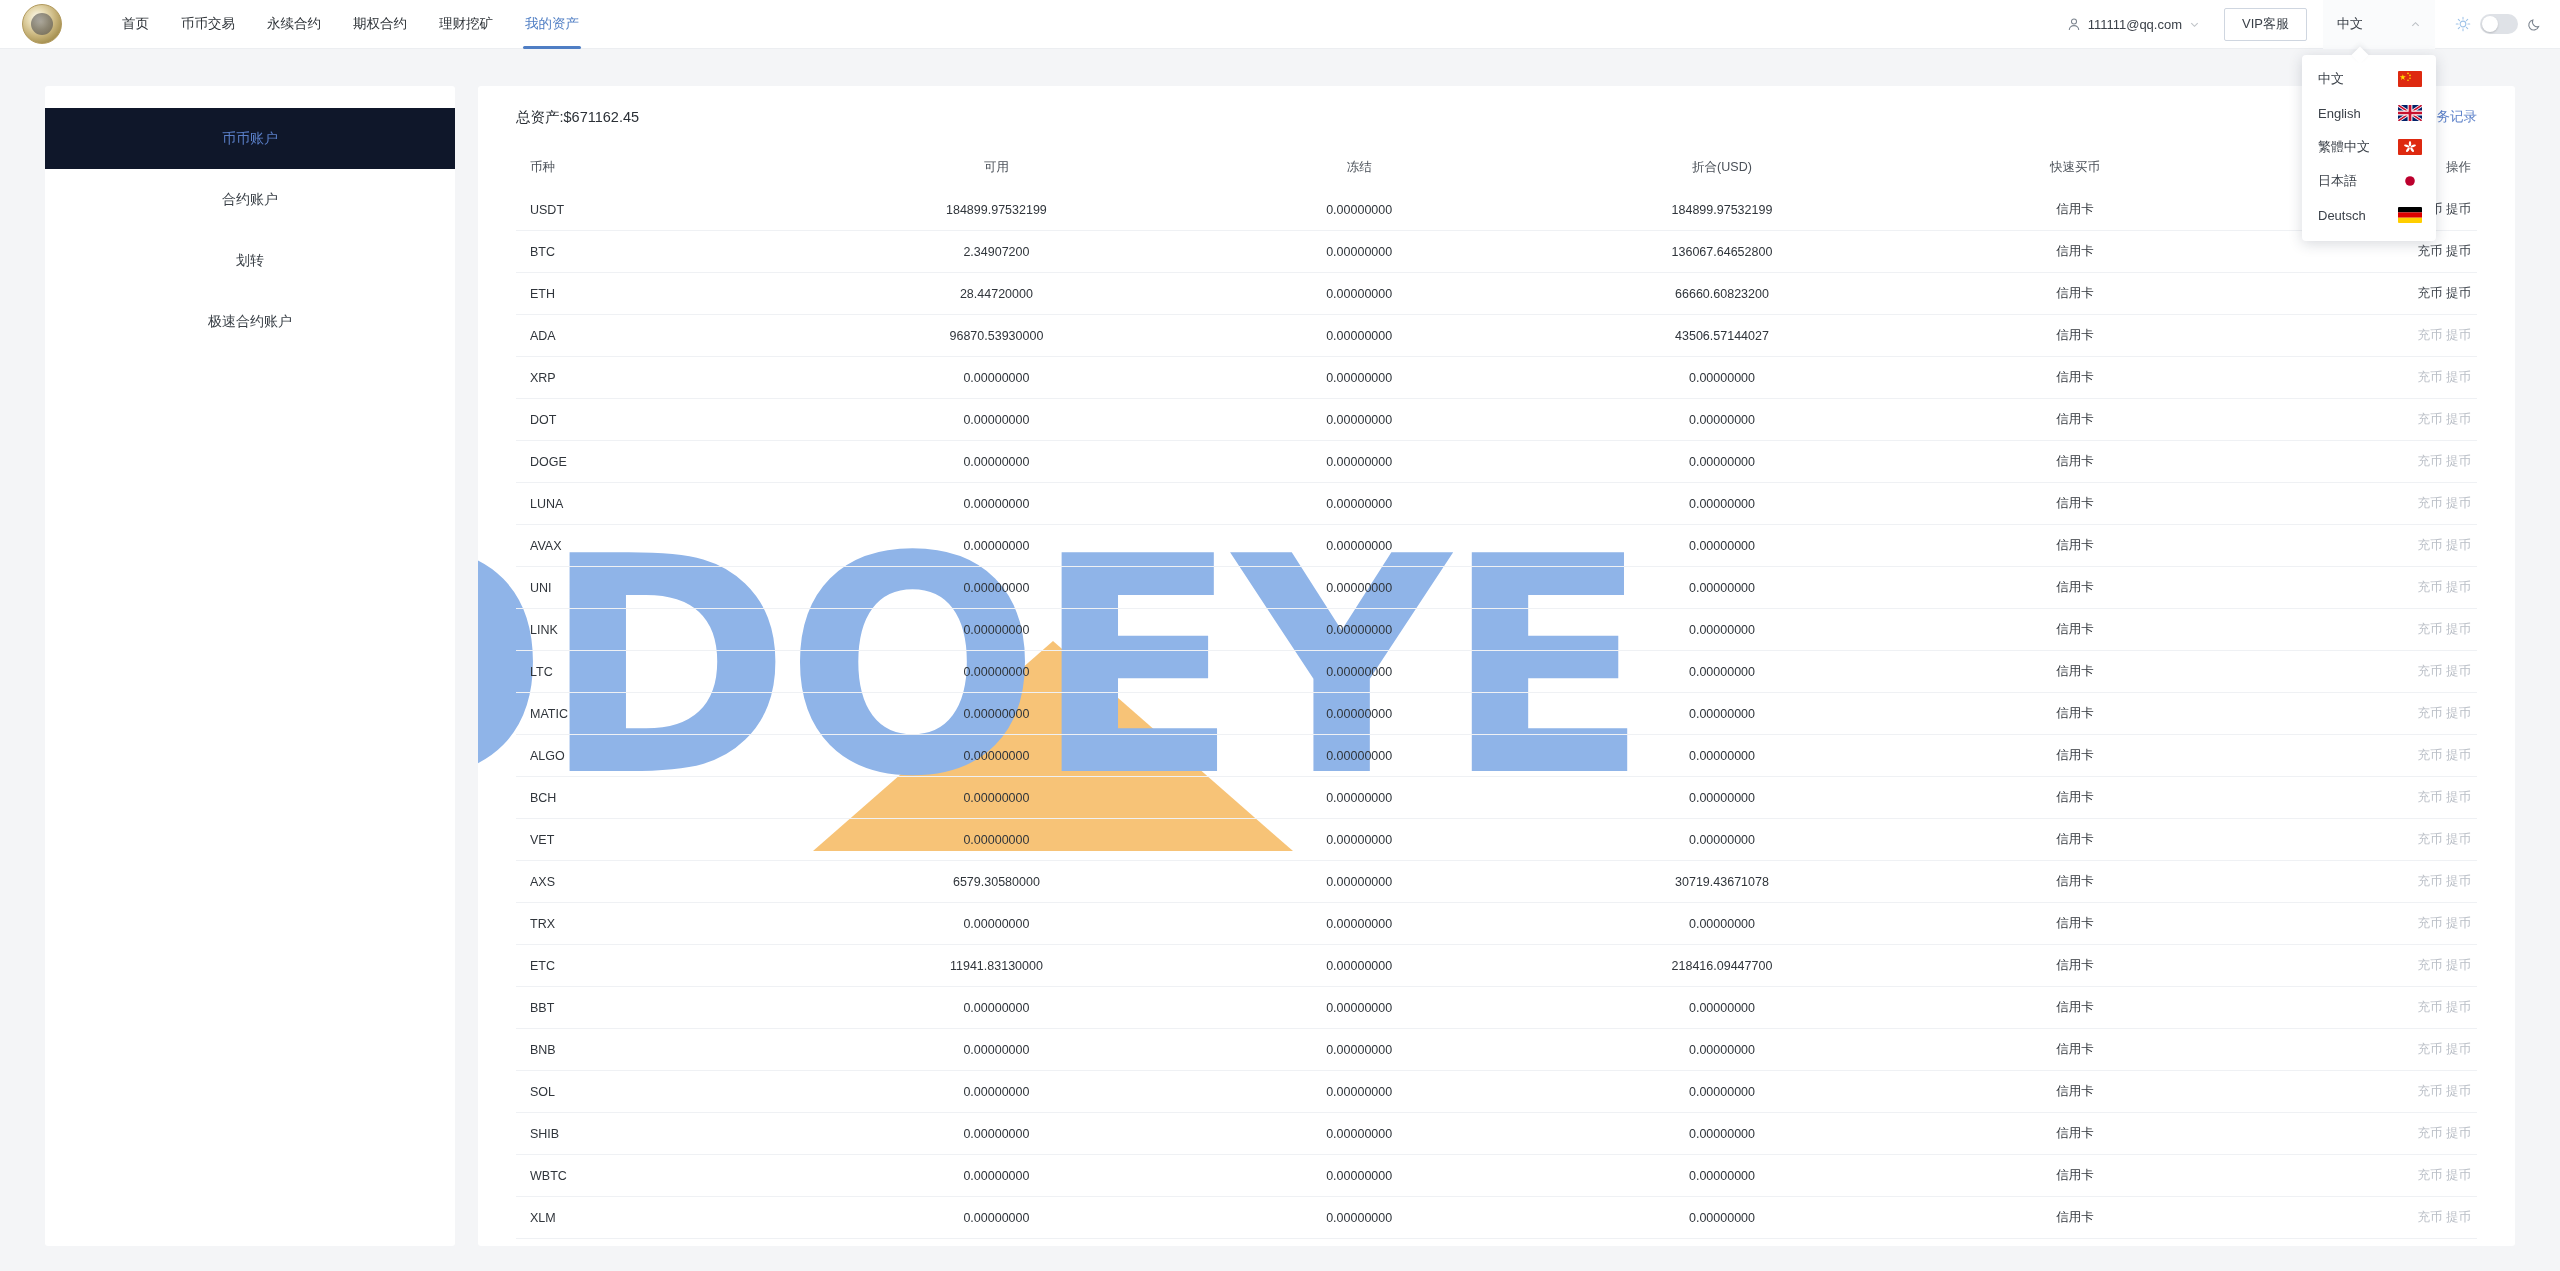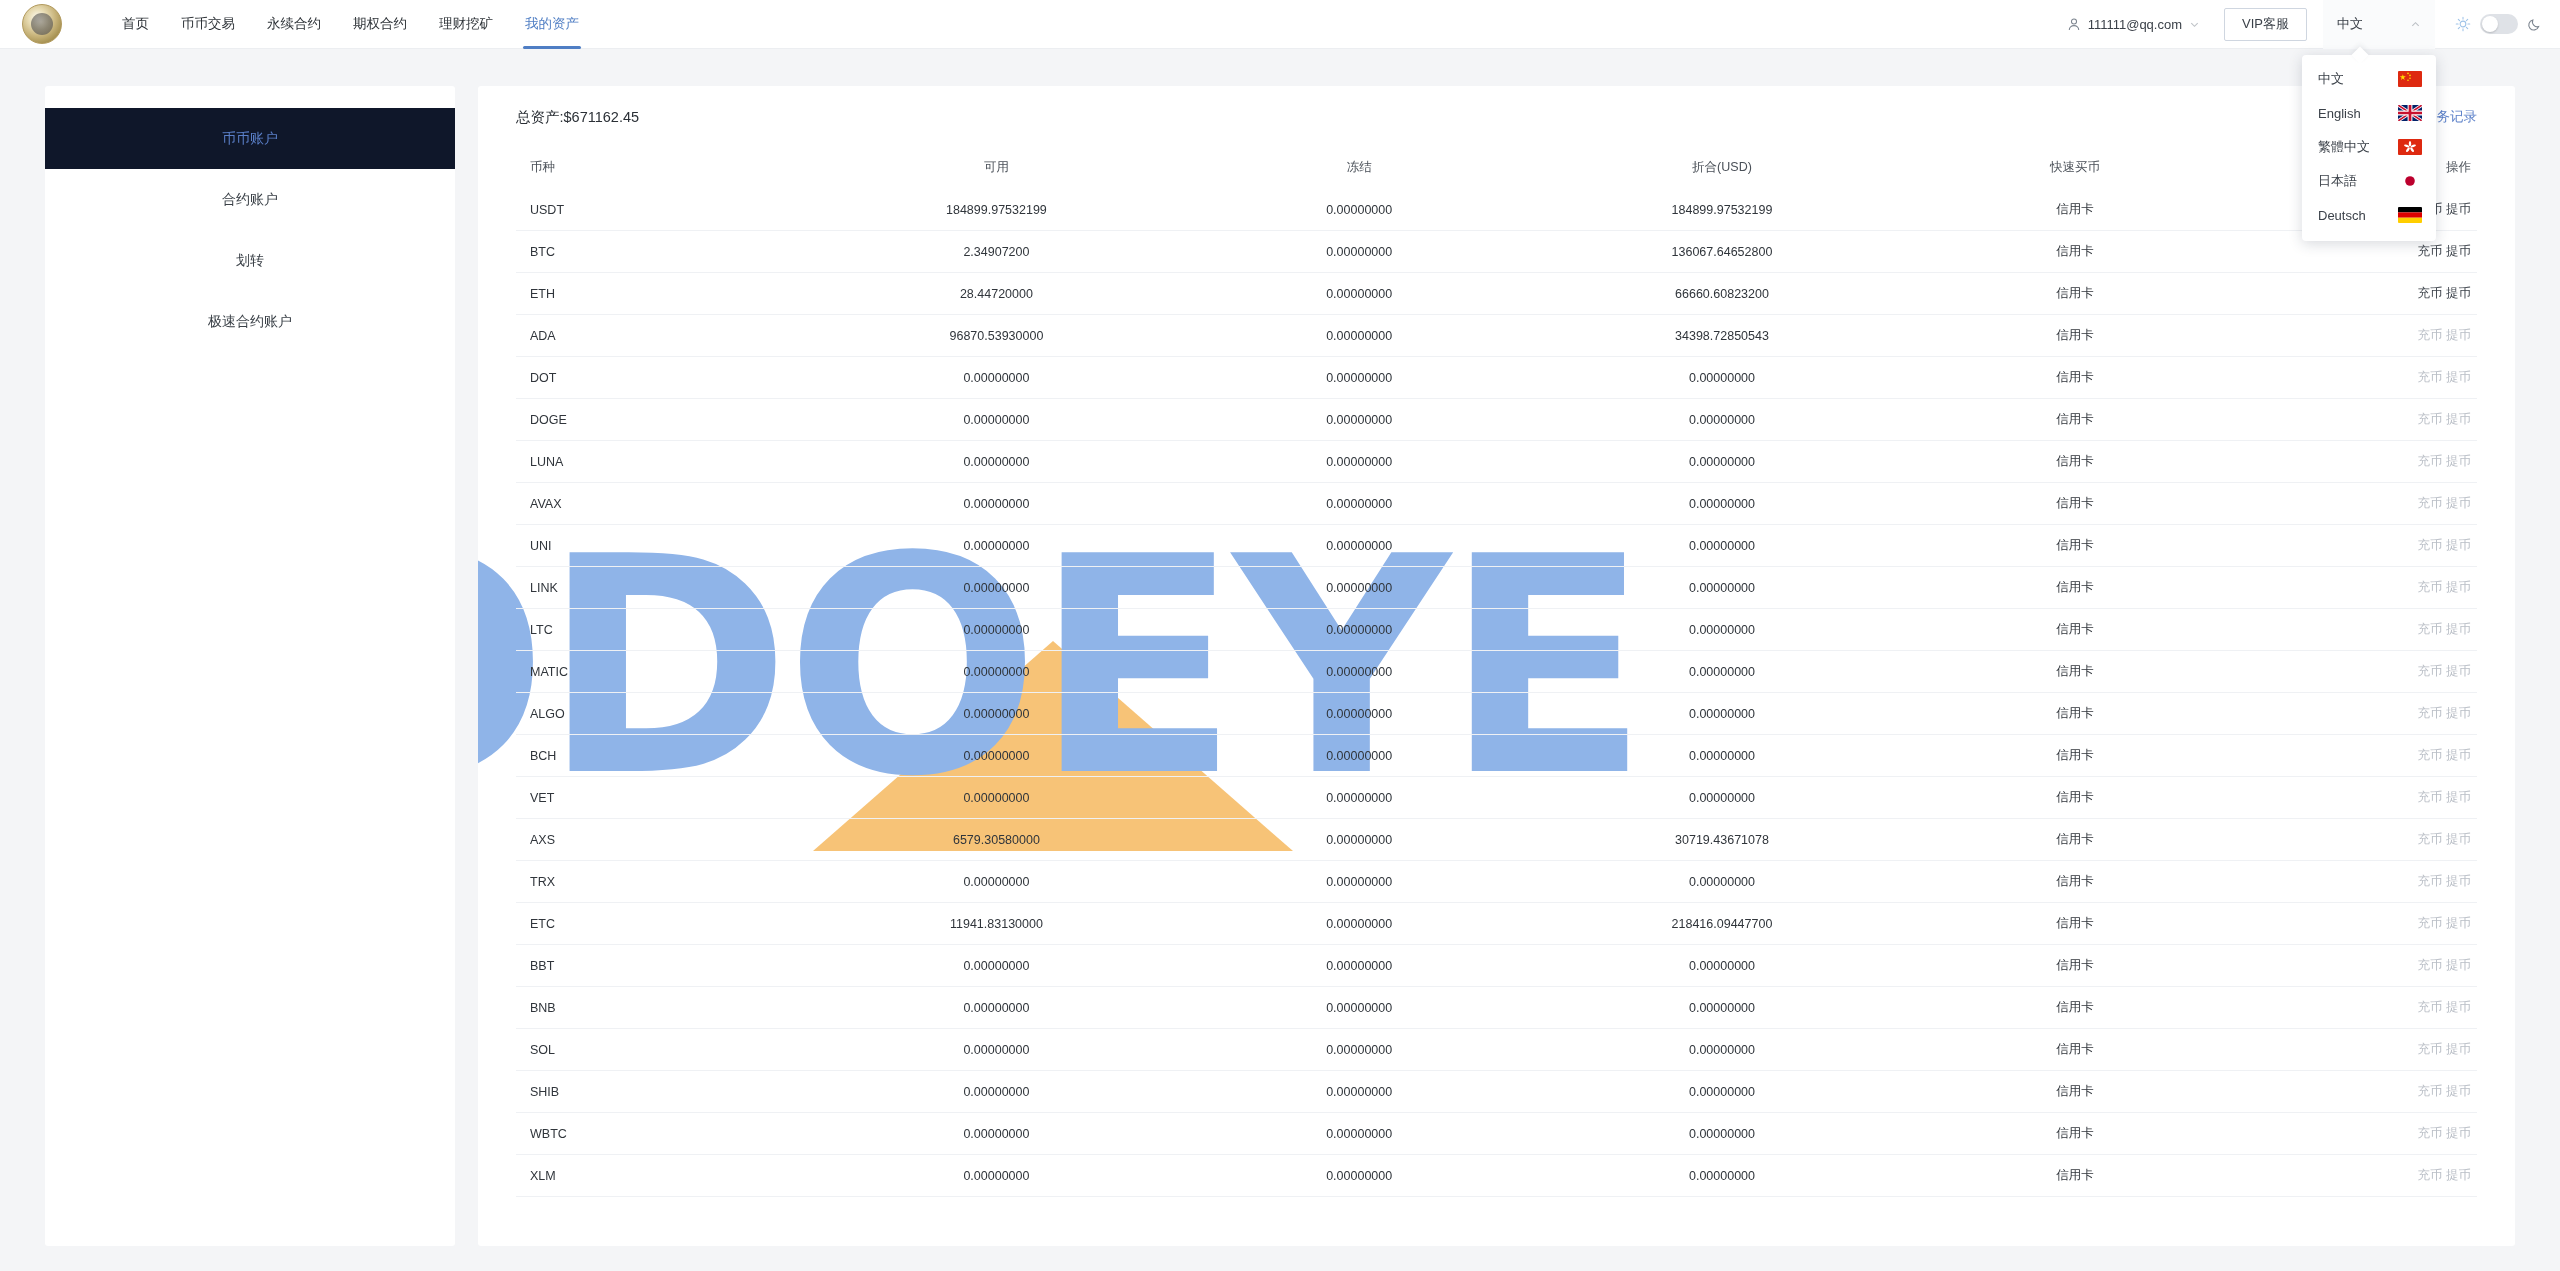--- a/index.html
+++ b/index.html
@@ -449,21 +449,29 @@
             <td class="col-av">28.44720000</td>
             <td class="col-fr">0.00000000</td>
             <td class="col-usd">66660.60823200</td>
             <td class="col-buy">信用卡</td>
             <td class="col-act"><span class="act-link">充币</span> <span class="act-link">提币</span></td>
           </tr>
           <tr>
             <td class="col-sym">ADA</td>
             <td class="col-av">96870.53930000</td>
             <td class="col-fr">0.00000000</td>
-            <td class="col-usd">34398.72850543</td>
+            <td class="col-usd">43506.57144027</td>
+            <td class="col-buy">信用卡</td>
+            <td class="col-act"><span class="act-link dim">充币</span> <span class="act-link dim">提币</span></td>
+          </tr>
+          <tr>
+            <td class="col-sym">XRP</td>
+            <td class="col-av">0.00000000</td>
+            <td class="col-fr">0.00000000</td>
+            <td class="col-usd">0.00000000</td>
             <td class="col-buy">信用卡</td>
             <td class="col-act"><span class="act-link dim">充币</span> <span class="act-link dim">提币</span></td>
           </tr>
           <tr>
             <td class="col-sym">DOT</td>
             <td class="col-av">0.00000000</td>
             <td class="col-fr">0.00000000</td>
             <td class="col-usd">0.00000000</td>
             <td class="col-buy">信用卡</td>
             <td class="col-act"><span class="act-link dim">充币</span> <span class="act-link dim">提币</span></td>

